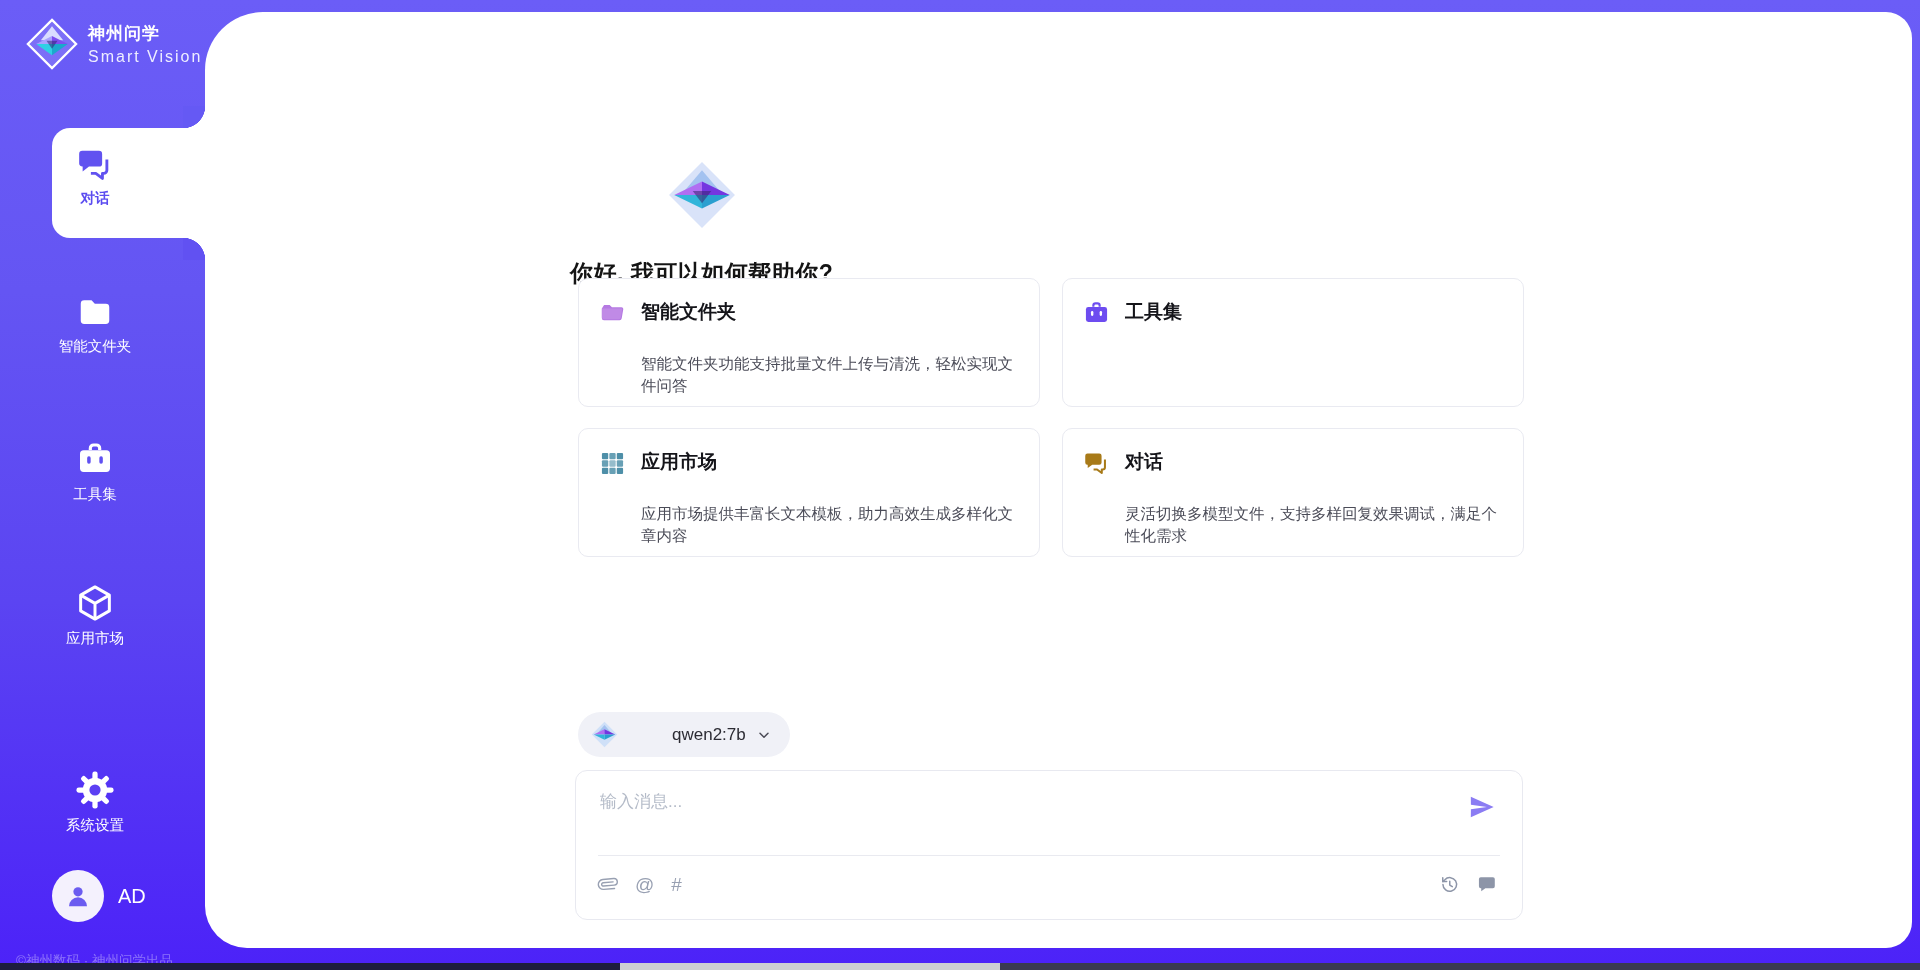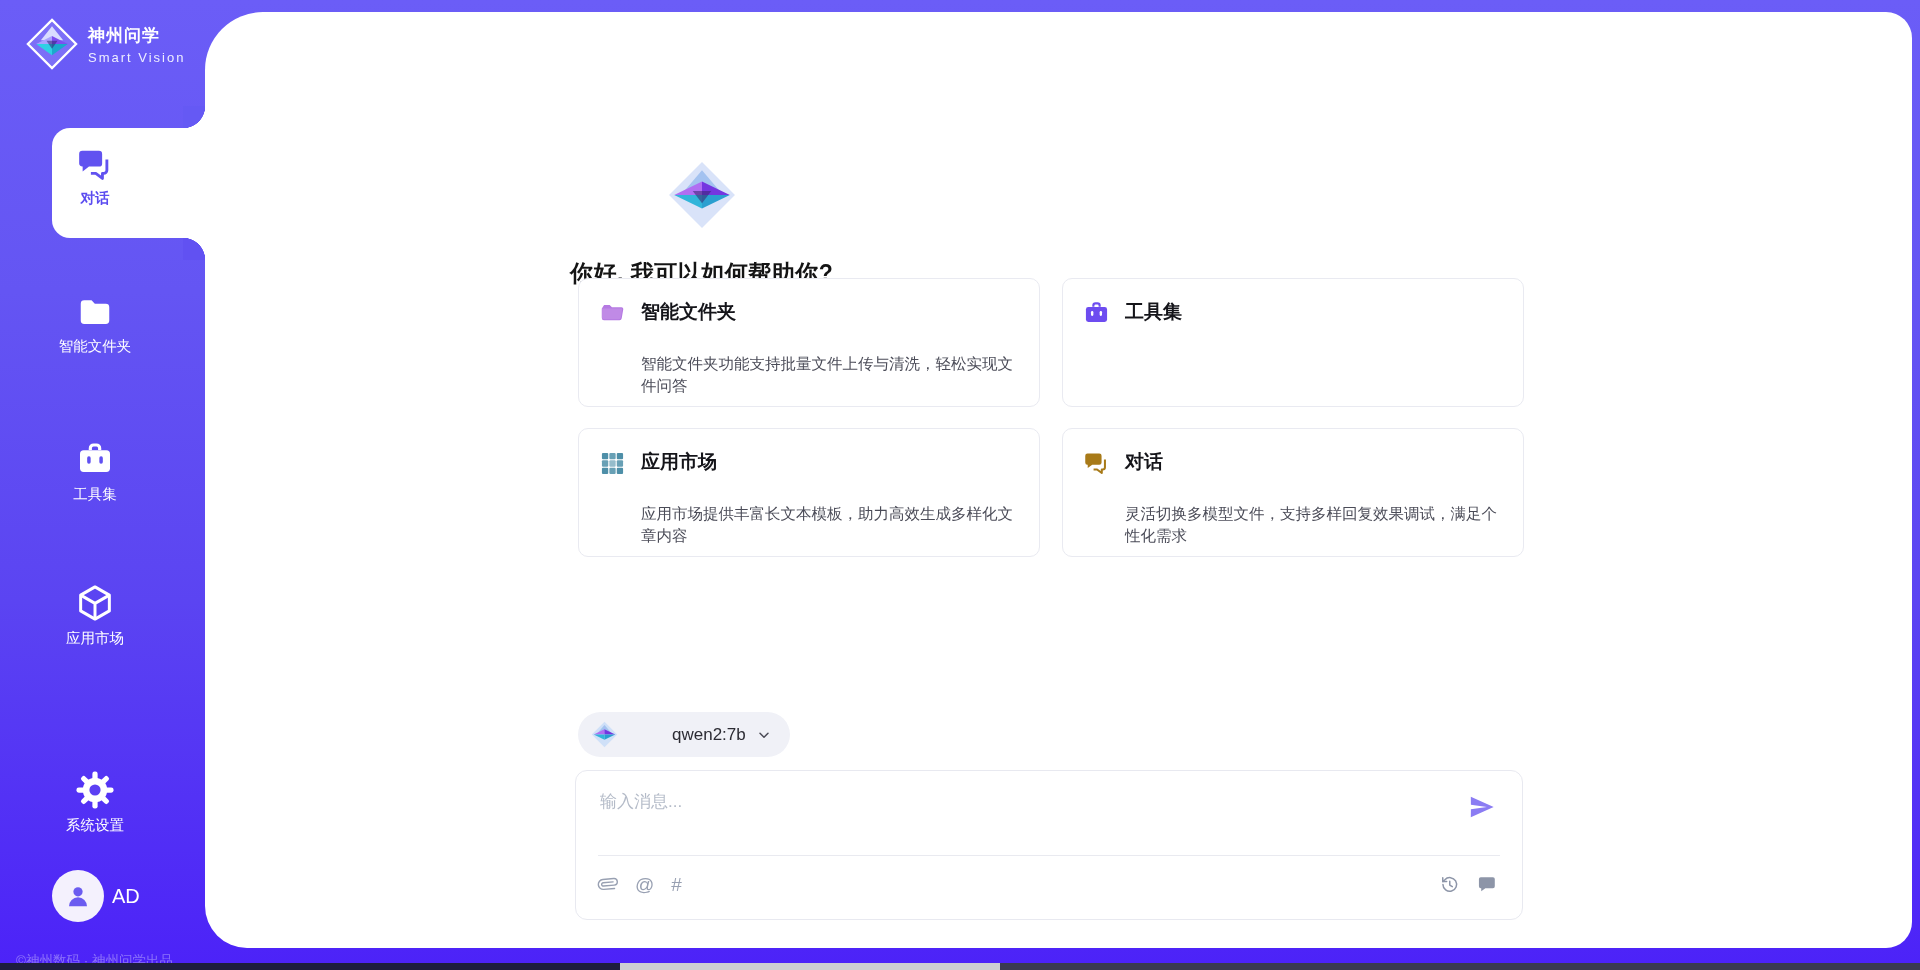--- a/index.html
+++ b/index.html
@@ -17,42 +17,42 @@
   .bottom-strip { position:absolute; left:0; bottom:0; width:1920px; height:7px; background:#30304a; }
   .bottom-strip .seg-left   { position:absolute; left:0;    top:0; width:620px;  height:7px; background:#1d1d3f; }
   .bottom-strip .seg-mid    { position:absolute; left:620px; top:0; width:380px; height:7px; background:#cdced3; }
   .bottom-strip .seg-right  { position:absolute; left:1000px;top:0; width:920px; height:7px; background:#3a3a50; }
 
   
   .sidebar { position:absolute; left:0; top:0; width:205px; height:970px; }
 
   .logo { position:absolute; left:26px; top:18px; display:flex; align-items:center; gap:10px; }
   .logo-text .cn { color:#fff; font-size:17px; font-weight:700; letter-spacing:1px; }
-  .logo-text .en { color:#eef; font-size:13px; letter-spacing:2px; margin-top:3px; }
+  .logo-text .en { color:#eef; font-size:16px; letter-spacing:2px; margin-top:3px; }
 
   .nav-item { position:absolute; left:0; width:190px; height:72px;
     display:flex; flex-direction:column; align-items:center; justify-content:flex-start;
     gap:5px; cursor:pointer; }
   .nav-item .nav-label { color:#ffffff; font-size:14.5px; }
   .nav-item.active .nav-label { color:#5b4cf0; font-weight:600; }
 
   .nav-chat    { top:146px; }
   .nav-folder  { top:294px; }
   .nav-tools   { top:440px; }
   .nav-market  { top:582px; }
   .nav-settings{ top:769px;text-align:center; }
 
   .active-blob { position:absolute; left:52px; top:128px; width:153px; height:110px;
     background:#ffffff; border-radius:18px 0 0 18px; }
   .fillet-top { position:absolute; left:183px; top:106px; width:22px; height:22px;
     background:radial-gradient(circle at 0 0, #6559f4 0 22px, #ffffff 22.5px); }
   .fillet-bottom { position:absolute; left:183px; top:238px; width:22px; height:22px;
     background:radial-gradient(circle at 0 100%, #6151f2 0 22px, #ffffff 22.5px); }
 
-  .user-row { position:absolute; left:52px; top:870px; display:flex; align-items:center; gap:8px; }
+  .user-row { position:absolute; left:52px; top:870px; display:flex; align-items:center; gap:14px; }
   .avatar { width:52px; height:52px; border-radius:50%; background:#f4f1fd;
     display:flex; align-items:center; justify-content:center; }
   .user-name { color:#ffffff; font-size:20px; }
 
   .sidebar-footer { position:absolute; left:16px; top:952px; color:rgba(255,255,255,0.35); font-size:13.5px; }
 
   
   .greeting { position:absolute; left:570px; top:160px; display:flex; align-items:center; gap:28px;flex-direction:column; }
   .greeting-title { font-size:23px; font-weight:700; color:#141414; letter-spacing:0.5px; }
 

